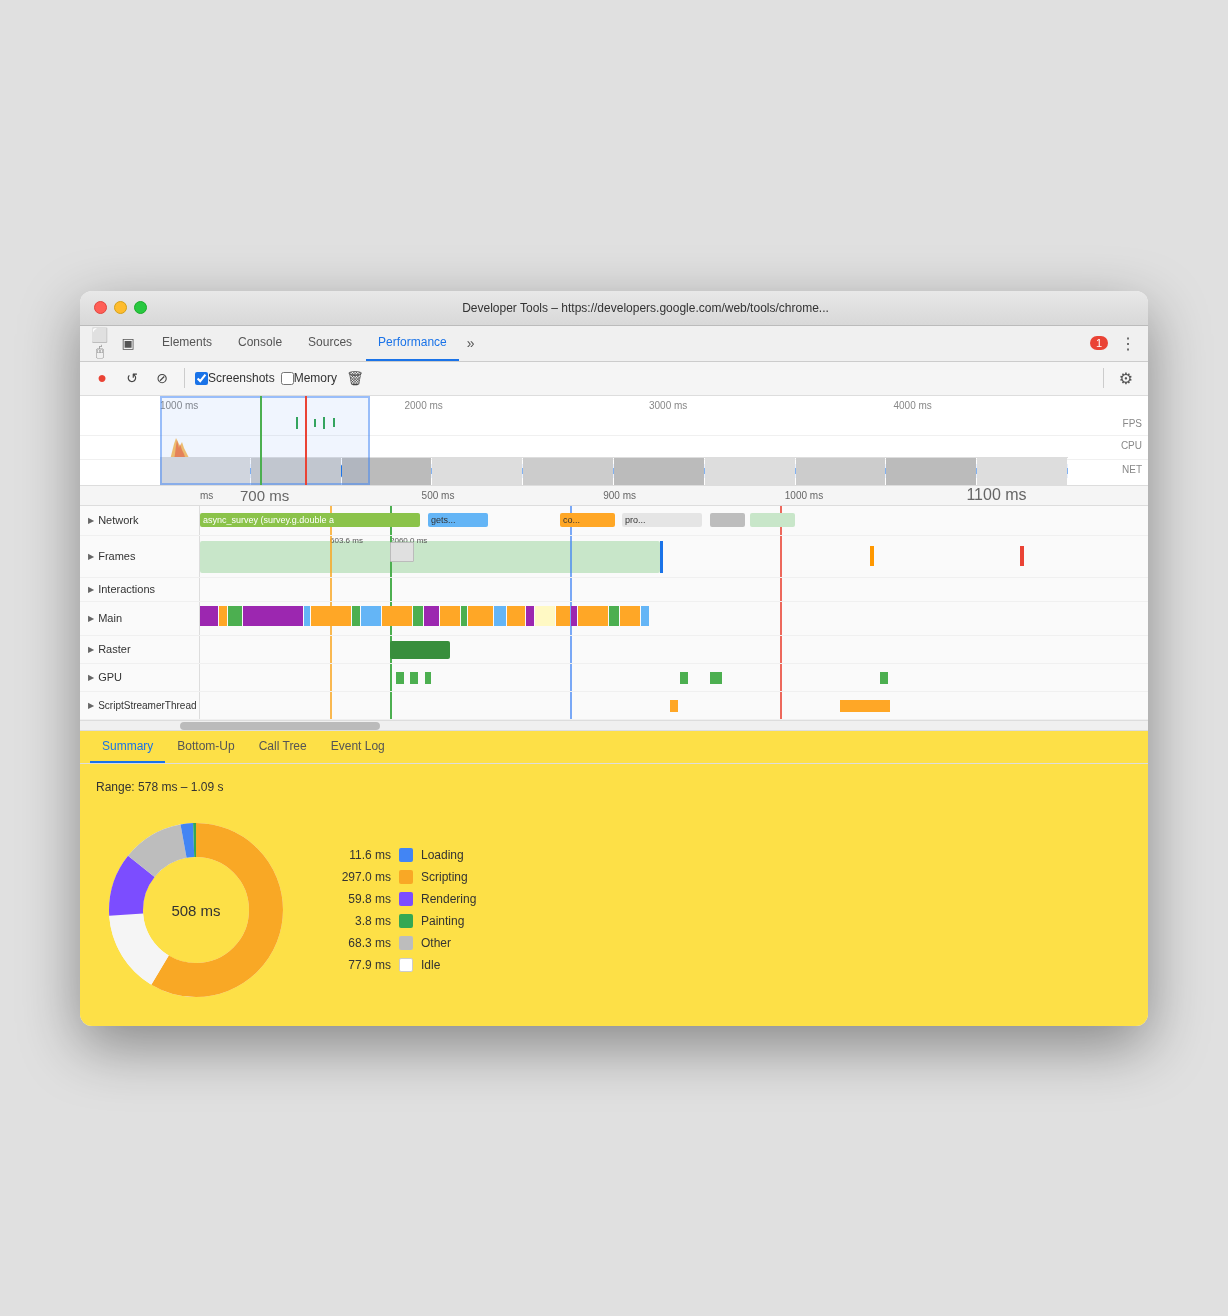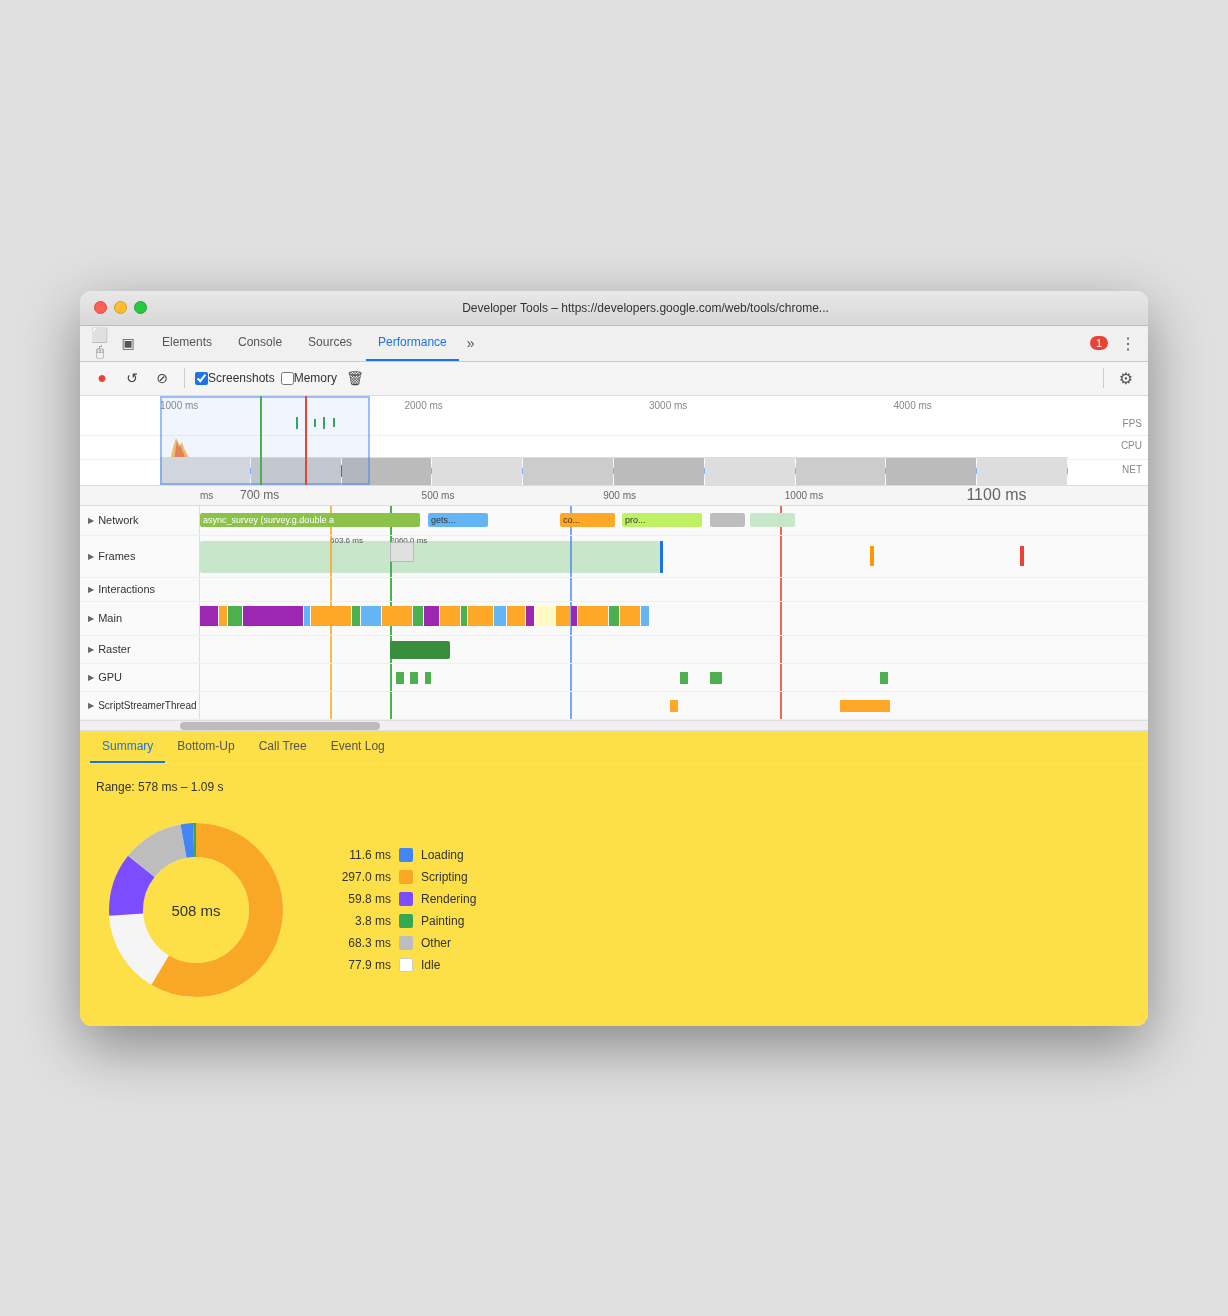--- a/index.html
+++ b/index.html
@@ -392,21 +392,21 @@
     <div style="position:absolute;left:80px;width:210px;top:0;bottom:0;background:rgba(66,133,244,0.08);border:2px solid rgba(66,133,244,0.5);pointer-events:none;"></div>
 
     <div style="position:absolute;left:180px;top:0;bottom:0;width:2px;background:#4caf50;pointer-events:none;"></div>
     <div style="position:absolute;left:225px;top:0;bottom:0;width:2px;background:#ea4335;pointer-events:none;"></div>
   </div>
 
   <div class="timeline-panel">
 
     <div class="timeline-time-ruler">
       <span style="width:40px;font-size:10px;color:#666;">ms</span>
-      <span style="flex:1;font-size:12px;color:#666;">700 ms</span>
+      <span style="flex:1;font-size:15px;color:#666;">700 ms</span>
       <span style="flex:1;font-size:10px;color:#666;">500 ms</span>
       <span style="flex:1;font-size:10px;color:#666;">900 ms</span>
       <span style="flex:1;font-size:10px;color:#666;">1000 ms</span>
       <span style="flex:1;font-size:16px;color:#666;">1100 ms</span>
     </div>
 
     <div class="timeline-row" style="height:30px;">
       <div class="row-label">
         <span class="triangle">▶</span>
         <span>Network</span>
@@ -414,21 +414,21 @@
       <div class="row-content" style="background:#fafafa;">
 
         <div class="vline" style="left:130px;background:#f9a825;opacity:0.8;"></div>
         <div class="vline" style="left:190px;background:#4caf50;"></div>
         <div class="vline" style="left:370px;background:#4285f4;opacity:0.7;"></div>
         <div class="vline" style="left:580px;background:#ea4335;opacity:0.8;"></div>
 
         <div class="net-bar" style="left:0;width:220px;background:#8bc34a;font-size:9px;color:#fff;padding:2px 3px;overflow:hidden;white-space:nowrap;">async_survey (survey.g.double a</div>
         <div class="net-bar" style="left:228px;width:60px;background:#64b5f6;font-size:9px;color:#333;padding:2px 3px;overflow:hidden;white-space:nowrap;">gets...</div>
         <div class="net-bar" style="left:360px;width:55px;background:#ffa726;font-size:9px;color:#333;padding:2px 3px;overflow:hidden;white-space:nowrap;">co...</div>
-        <div class="net-bar" style="left:422px;width:80px;background:#bef264;font-size:9px;color:#333;padding:2px 3px;overflow:hidden;white-space:nowrap;">pro...</div>
+        <div class="net-bar" style="left:422px;width:80px;background:#e5e5e5;font-size:9px;color:#333;padding:2px 3px;overflow:hidden;white-space:nowrap;">pro...</div>
         <div class="net-bar" style="left:510px;width:35px;background:#bdbdbd;"></div>
         <div class="net-bar" style="left:550px;width:45px;background:#c8e6c9;"></div>
       </div>
     </div>
 
     <div class="timeline-row tall">
       <div class="row-label">
         <span class="triangle">▶</span>
         <span>Frames</span>
       </div>

